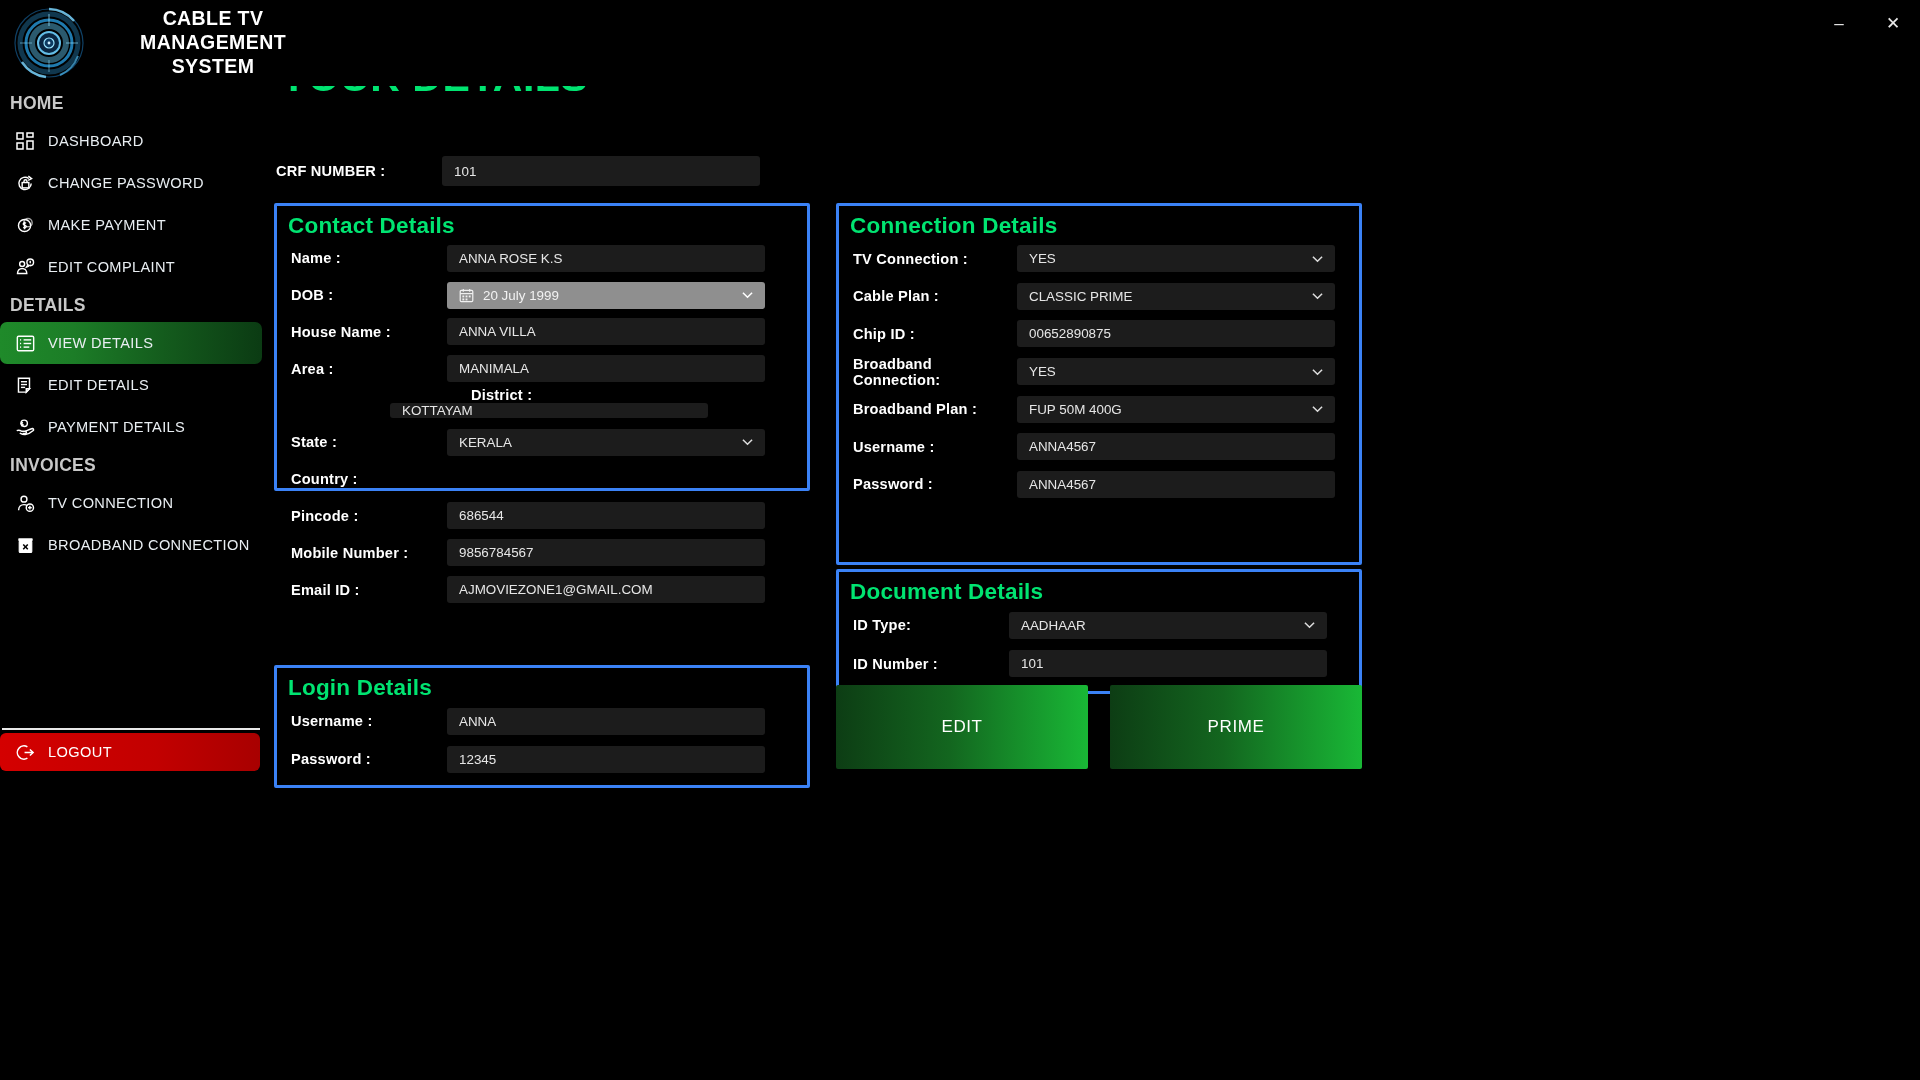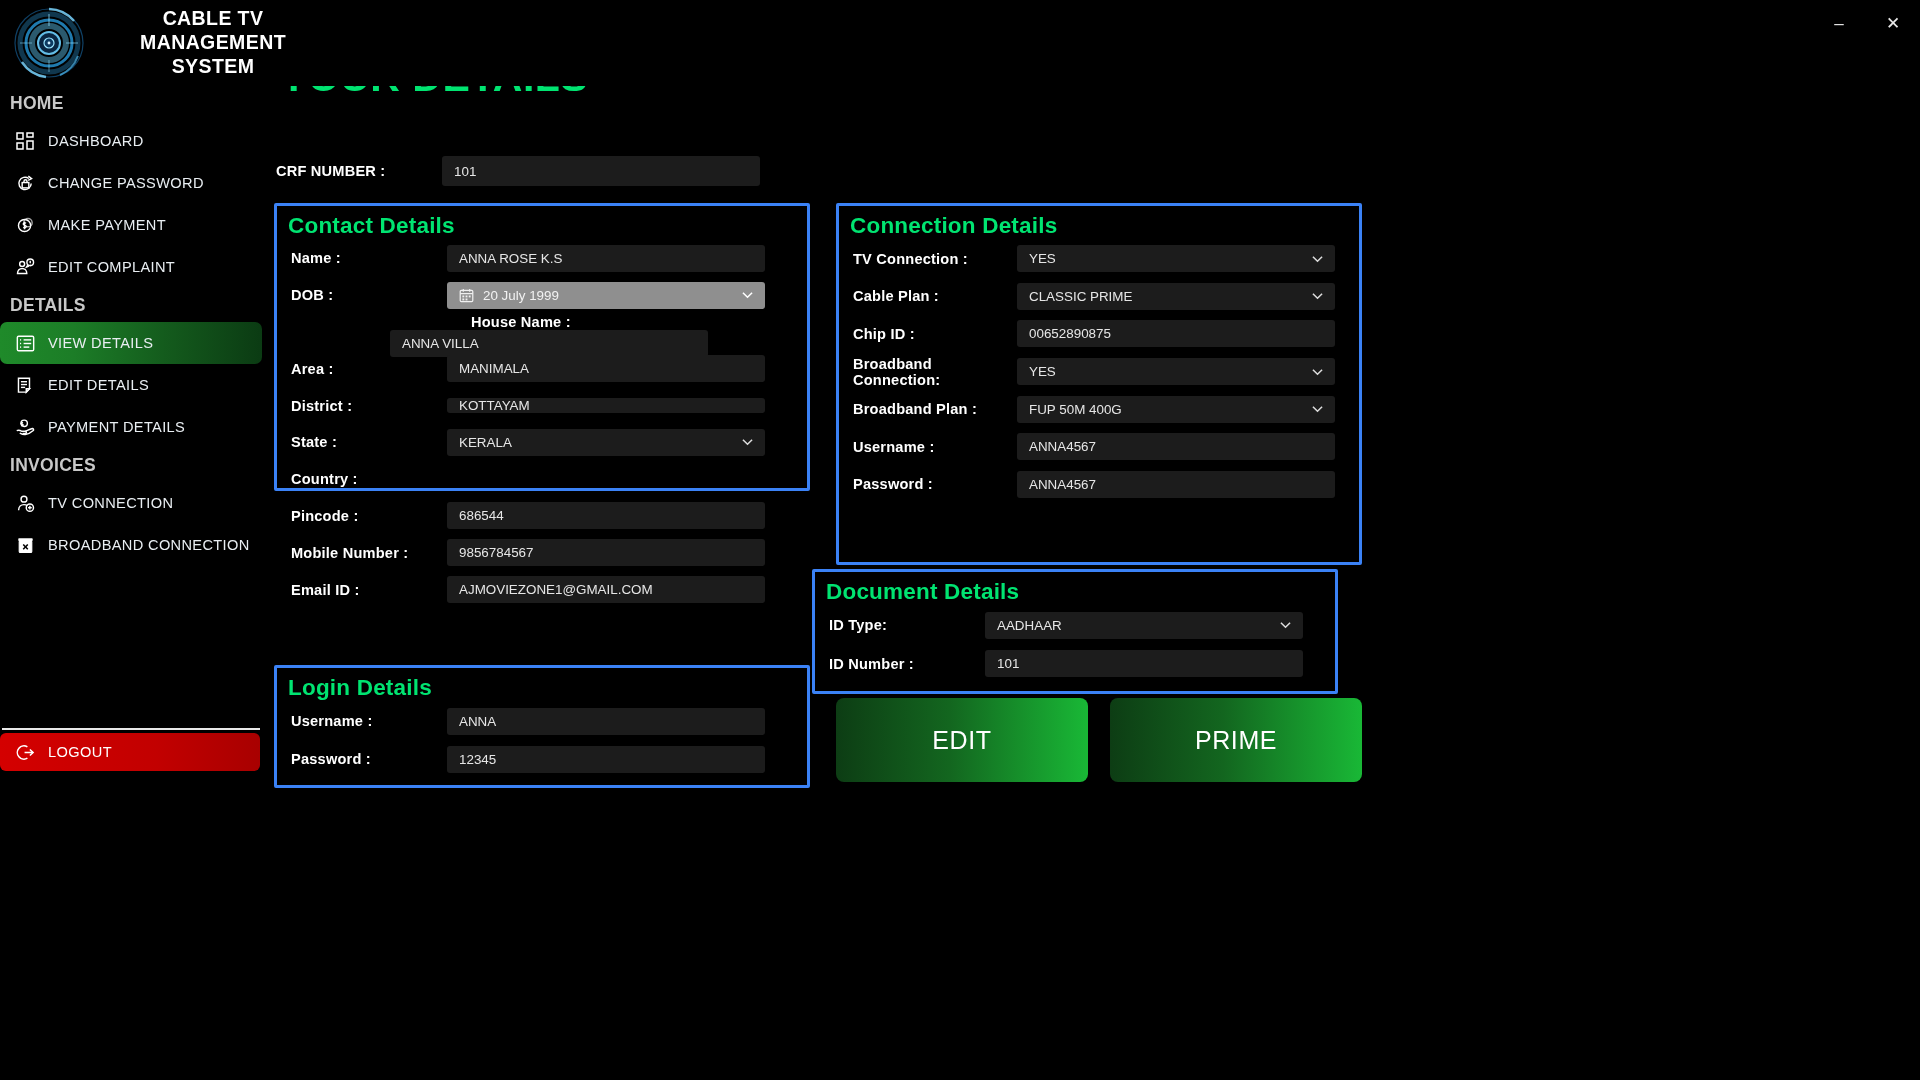--- a/index.html
+++ b/index.html
@@ -91,23 +91,22 @@
   
   .field.date {
     background: #8f8f8f; color: #f2f2f2; justify-content: space-between;
   }
   .field.date .dleft { display: flex; align-items: center; gap: 9px; }
   .field.date .chev { color: #ffffff; }
 
   
   .action-btn {
     position: absolute; display: flex; align-items: center; justify-content: center;
-    color: #ffffff; font-size: 25px; letter-spacing: .6px; cursor: default;
-    border-radius: 8px;
-    margin-top: 13px;
+    color: #ffffff; font-size: 17px; letter-spacing: .6px; cursor: default;
+    border-radius: 2px;
   }
   .btn-edit { background: linear-gradient(90deg,#0d3d14 0%, #13661f 45%, #19b836 100%); }
   .btn-close { background: linear-gradient(90deg,#0d3d14 0%, #13661f 45%, #19b836 100%); }
 </style>
 </head>
 <body>
 
 <div id="app">
 
   <div class="titlebar">
@@ -295,29 +294,29 @@
                     <rect x="7" y="11.2" width="2" height="2" fill="#f0f0f0"></rect>
                   </svg>
                 </span>
                 <span>20 July 1999</span>
               </span>
               <span class="chev"><svg width="11" height="8" viewBox="0 0 12 8">
                   <path d="M1 1.6 L6 6.4 L11 1.6" fill="none" stroke="#ffffff" stroke-width="1.7"></path>
                 </svg></span>
             </span>
           </div>
-          <div class="row" style="height: 36.8px; padding-left: 14px; flex-direction: column;">
+          <div class="row" style="height: 36.8px; padding-left: 14px;">
             <span class="label" style="width: 156px;">House Name :</span>
             <span class="field" style="width: 318px; height: 27px;">ANNA VILLA</span>
           </div>
           <div class="row" style="height: 36.8px; padding-left: 14px;">
             <span class="label" style="width: 156px;">Area :</span>
             <span class="field" style="width: 318px; height: 27px;">MANIMALA</span>
           </div>
-          <div class="row" style="height: 36.8px; padding-left: 14px;">
+          <div class="row" style="height: 36.8px; padding-left: 14px; flex-direction: column;">
             <span class="label" style="width: 156px;">District :</span>
             <span class="field" style="width: 318px; height: 15px;">KOTTAYAM</span>
           </div>
           <div class="row" style="height: 36.8px; padding-left: 14px;">
             <span class="label" style="width: 156px;">State :</span>
             <span class="field select" style="width: 318px; height: 27px;">
               <span>KERALA</span>
               <span class="chev"><svg width="11" height="8" viewBox="0 0 12 8">
                   <path d="M1 1.6 L6 6.4 L11 1.6" fill="none" stroke="#dcdcdc" stroke-width="1.7"></path>
                 </svg></span>
@@ -402,21 +401,21 @@
             <span class="label" style="width: 164px;">Username :</span>
             <span class="field" style="width: 318px; height: 27px;">ANNA4567</span>
           </div>
           <div class="row" style="height: 37.6px; padding-left: 14px;">
             <span class="label" style="width: 164px;">Password  :</span>
             <span class="field" style="width: 318px; height: 27px;">ANNA4567</span>
           </div>
         </div>
     </div>
 
-    <div id="panel-document" class="panel" style="left:542px; top:533px; width:526px; height:125px;">
+    <div id="panel-document" class="panel" style="left:566px; top:533px; width:526px; height:125px;">
       <div class="panel-title">Document Details</div>
       <div class="rows">
           <div class="row" style="height: 38.5px; padding-left: 14px;">
             <span class="label" style="width: 156px;">ID Type:</span>
             <span class="field select" style="width: 318px; height: 27px;">
               <span>AADHAAR</span>
               <span class="chev"><svg width="11" height="8" viewBox="0 0 12 8">
                   <path d="M1 1.6 L6 6.4 L11 1.6" fill="none" stroke="#dcdcdc" stroke-width="1.7"></path>
                 </svg></span>
             </span>

